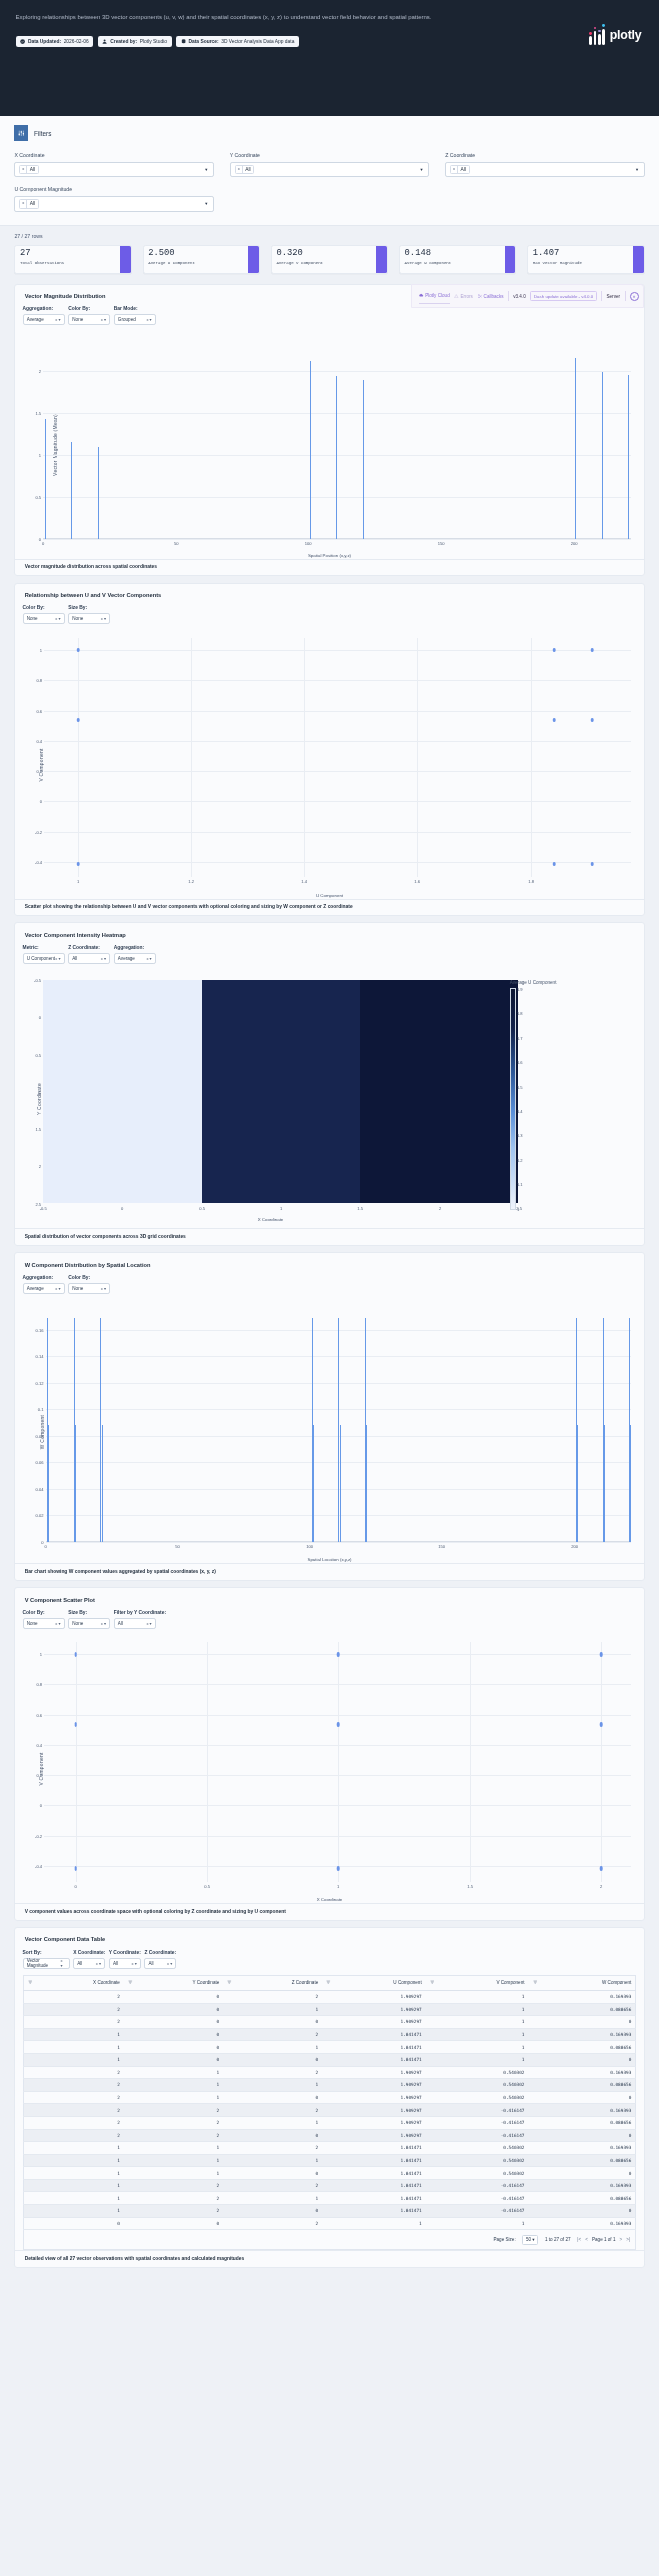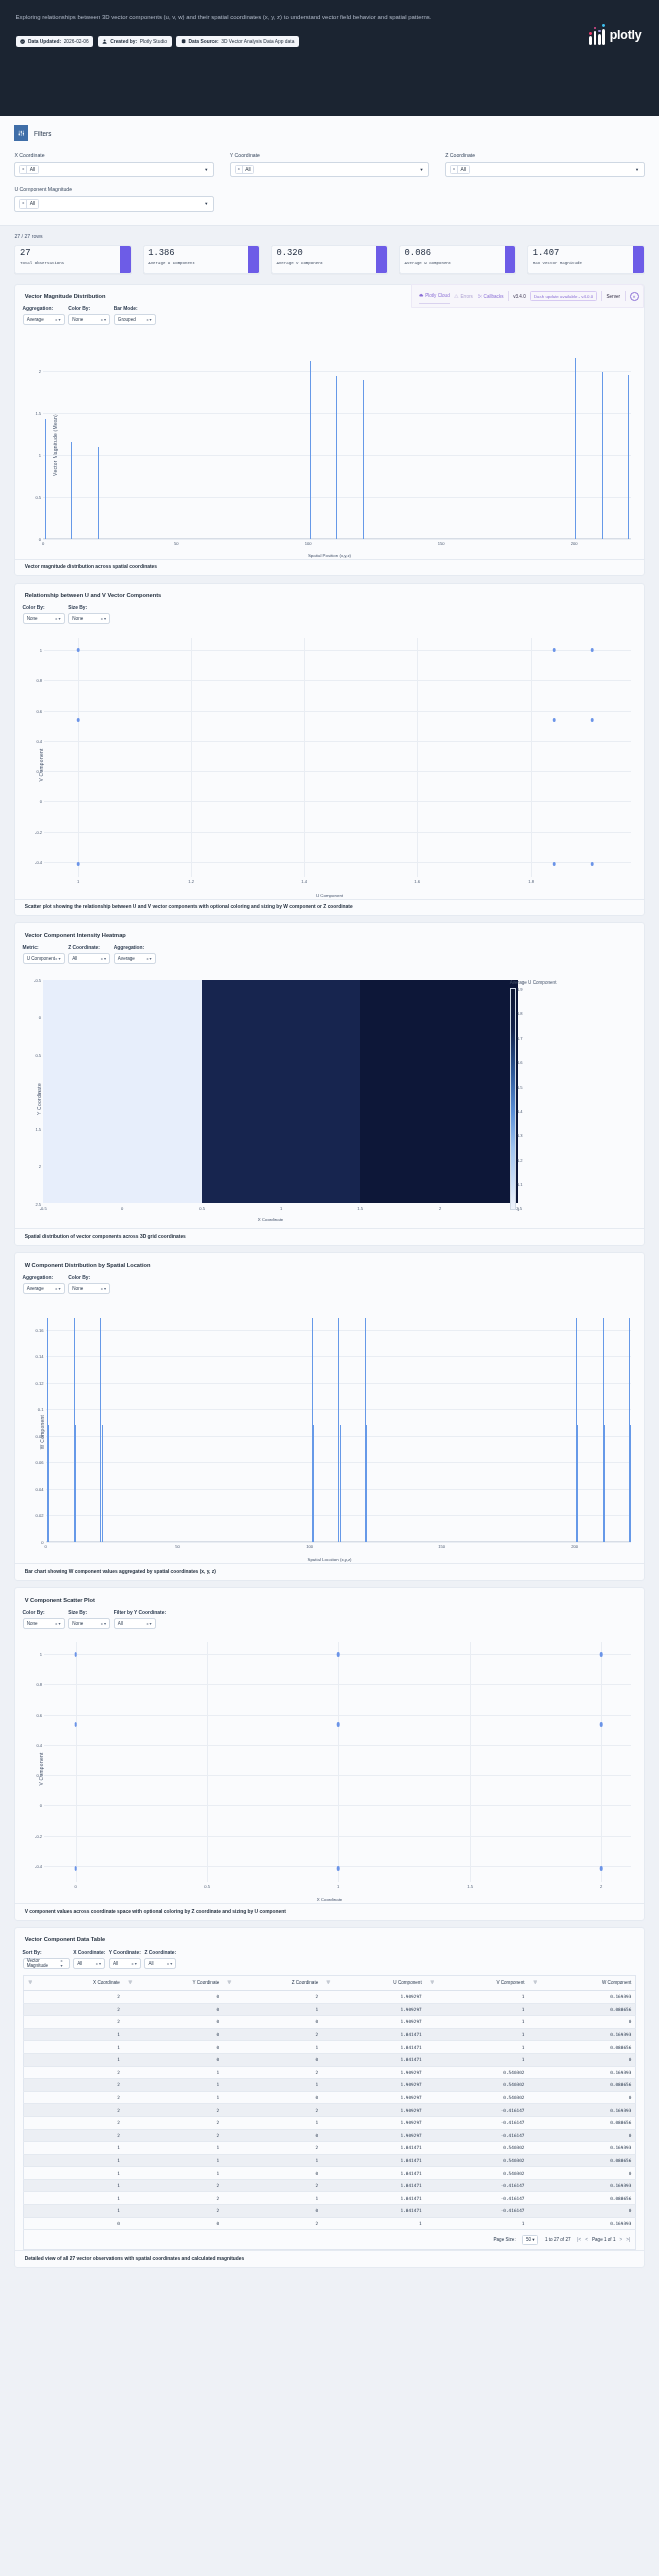--- a/index.html
+++ b/index.html
@@ -306,35 +306,35 @@
   <div class="kpi-row">
     <div class="kpi-card">
       <div class="kpi-body">
           <div class="kpi-val">27</div>
           <div class="kpi-lab">Total Observations</div>
         </div>
       <div class="kpi-accent"></div>
     </div>
     <div class="kpi-card">
       <div class="kpi-body">
-          <div class="kpi-val">1.386</div>
+          <div class="kpi-val">2.500</div>
           <div class="kpi-lab">Average U Component</div>
         </div>
       <div class="kpi-accent"></div>
     </div>
     <div class="kpi-card">
       <div class="kpi-body">
           <div class="kpi-val">0.320</div>
           <div class="kpi-lab">Average V Component</div>
         </div>
       <div class="kpi-accent"></div>
     </div>
     <div class="kpi-card">
       <div class="kpi-body">
-          <div class="kpi-val">0.086</div>
+          <div class="kpi-val">0.148</div>
           <div class="kpi-lab">Average W Component</div>
         </div>
       <div class="kpi-accent"></div>
     </div>
     <div class="kpi-card">
       <div class="kpi-body">
           <div class="kpi-val">1.407</div>
           <div class="kpi-lab">Max Vector Magnitude</div>
         </div>
       <div class="kpi-accent"></div>

